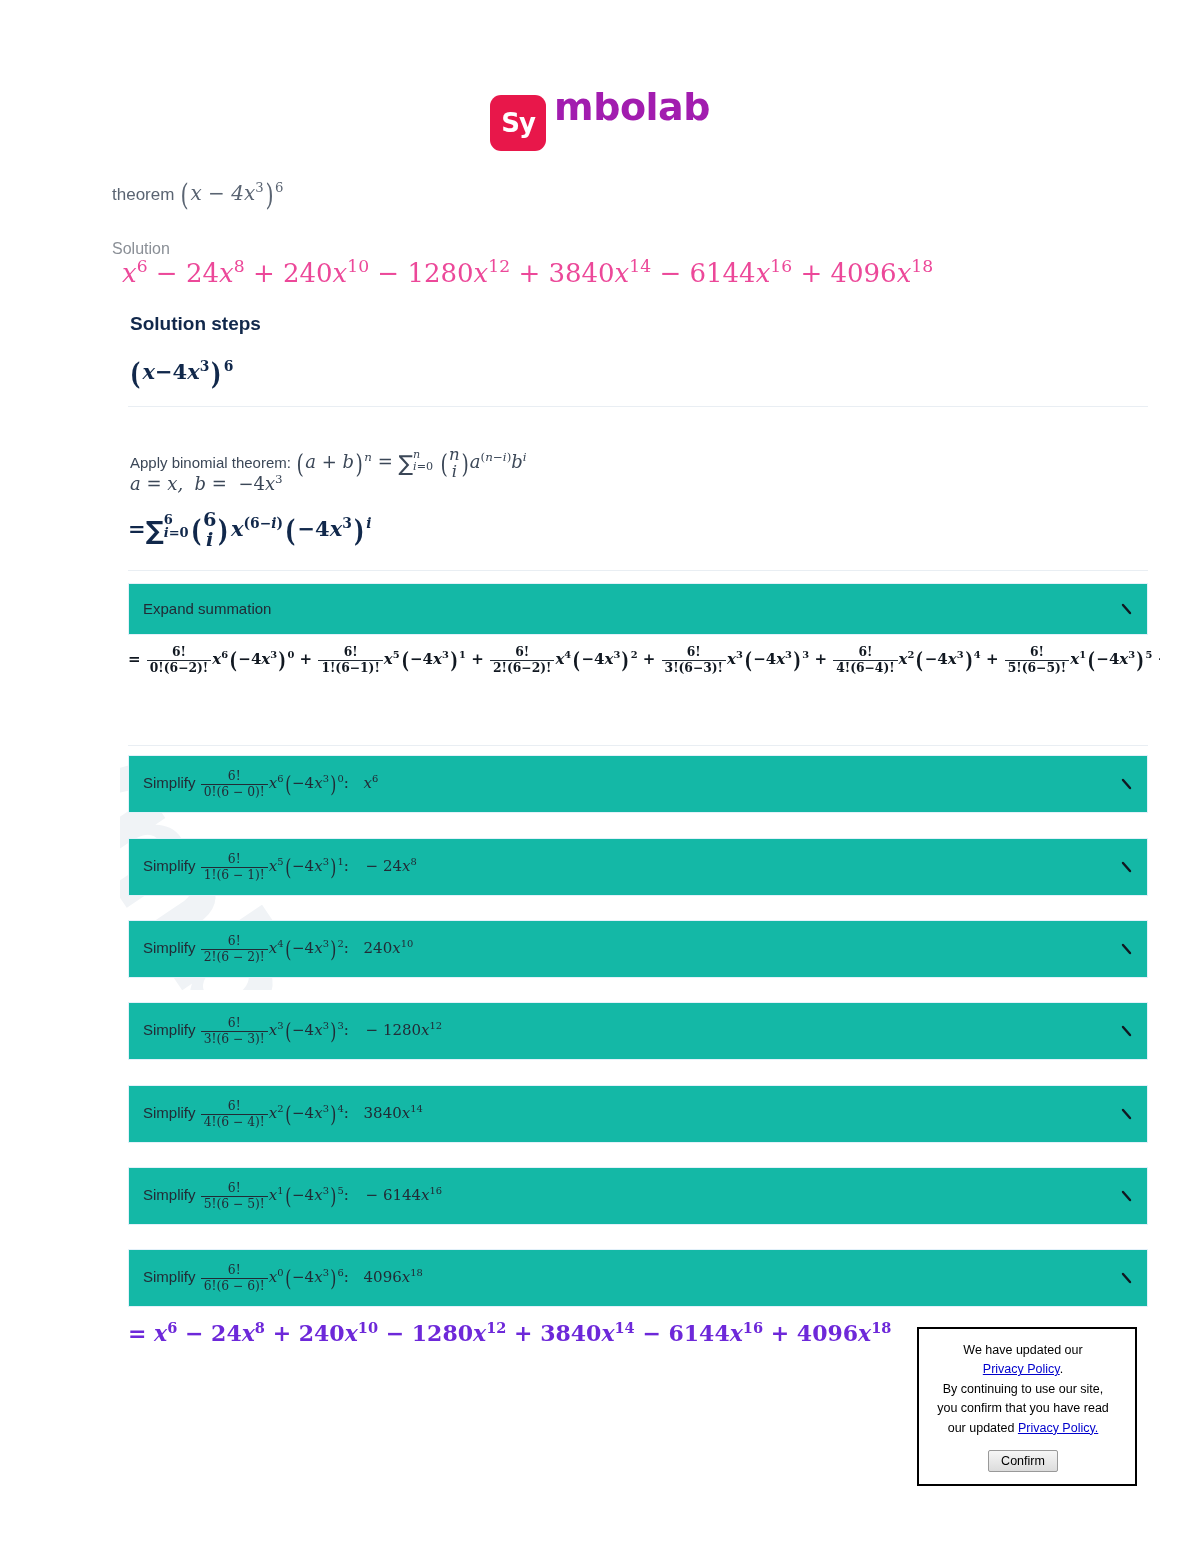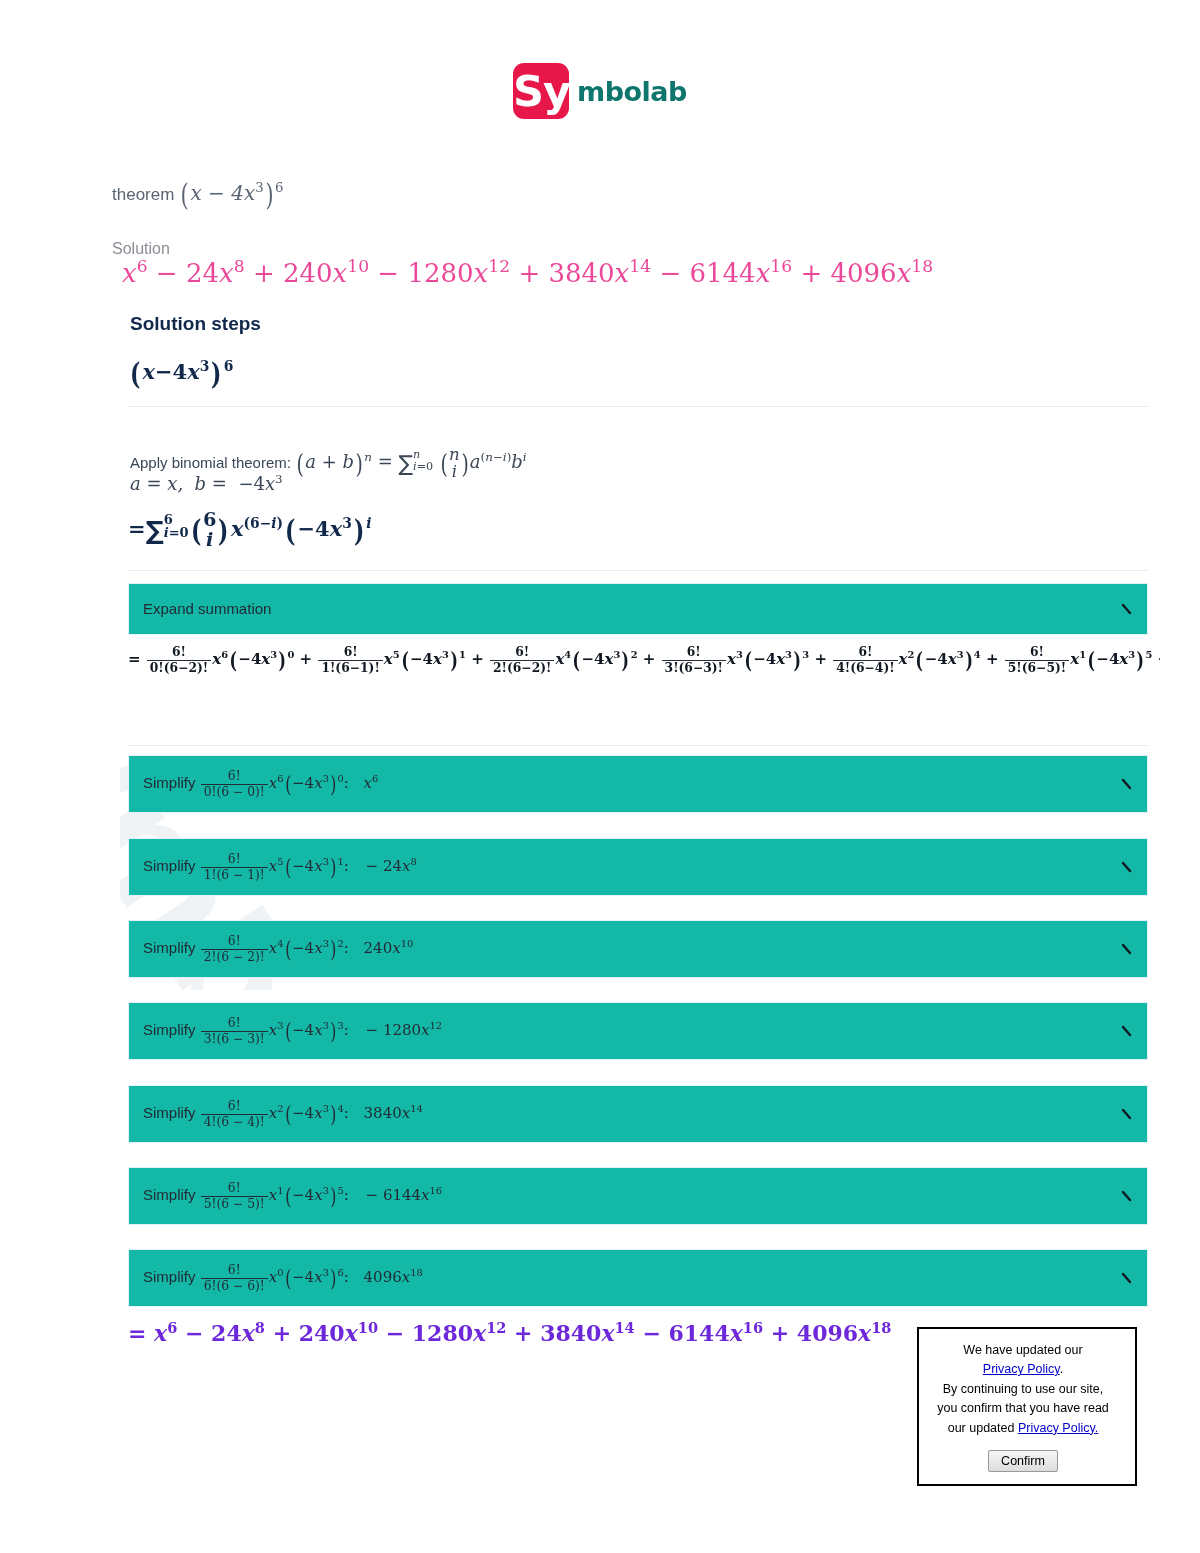--- a/index.html
+++ b/index.html
@@ -55,30 +55,31 @@
     gap: 8px;
   }
   .logo-mark {
     width: 56px;
     height: 56px;
     background: #e8174a;
     border-radius: 11px;
     color: #ffffff;
     font-family: "DejaVu Sans", sans-serif;
     font-weight: bold;
-    font-size: 43px;
+    font-size: 26px;
     line-height: 56px;
     text-align: center;
     letter-spacing: -1px;
+    margin-top: 32px;
   }
   .logo-text {
     font-family: "DejaVu Sans", sans-serif;
     font-weight: bold;
-    font-size: 27px;
-    color: #0f766e;
+    font-size: 38px;
+    color: #a21caf;
     letter-spacing: -0.5px;
   }
 
   
   .content {
     position: absolute;
     top: 0;
     left: 0;
     width: 1200px;
     z-index: 2;

